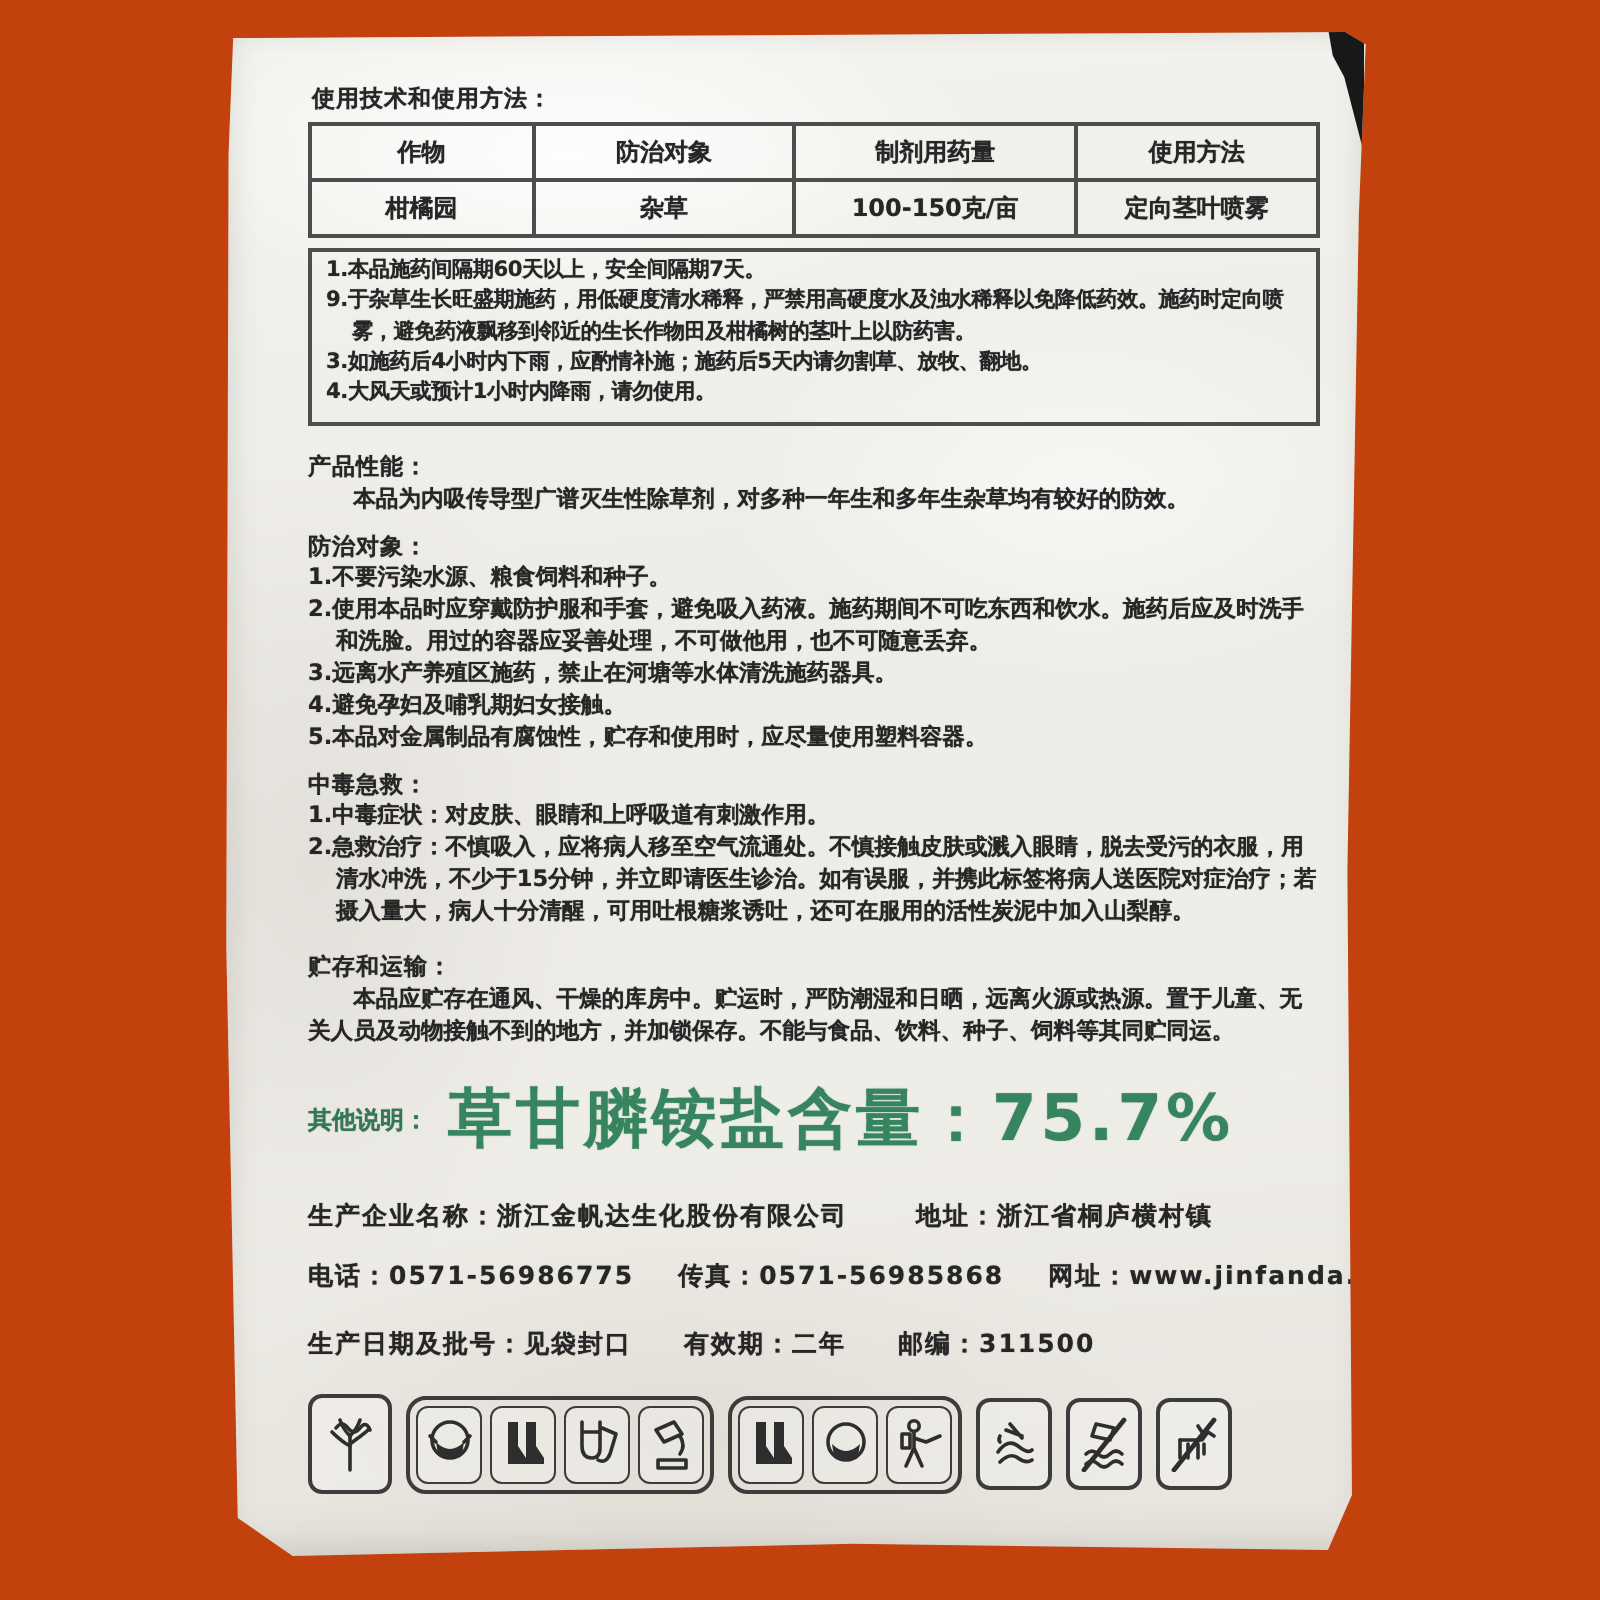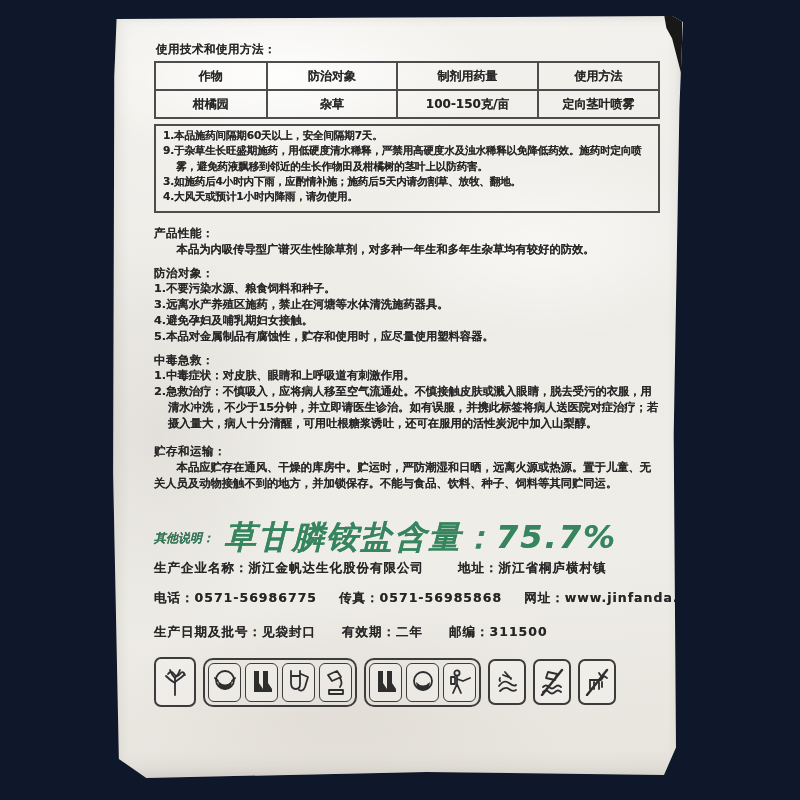--- a/index.html
+++ b/index.html
@@ -1,17 +1,17 @@
 <!DOCTYPE html>
 <html><head>
 <meta charset="utf-8">
 <style>
   html,body{margin:0;padding:0;width:800px;height:800px;background:#ffffff;overflow:hidden;
     font-family:"DejaVu Sans",sans-serif;}
-  .photo{position:relative;width:800px;height:800px;background:#0f172a;}
+  .photo{position:relative;width:800px;height:800px;background:#c2410c;}
   
   .bag{position:absolute;left:112px;top:16px;width:572px;height:762px;
     background:
       radial-gradient(ellipse 300px 120px at 30% 8%, rgba(255,255,255,.9), rgba(255,255,255,0) 70%),
       radial-gradient(ellipse 260px 140px at 75% 30%, rgba(255,255,255,.55), rgba(255,255,255,0) 70%),
       radial-gradient(ellipse 340px 160px at 40% 92%, rgba(210,205,195,.35), rgba(255,255,255,0) 70%),
       radial-gradient(ellipse 200px 300px at 8% 55%, rgba(200,196,188,.3), rgba(255,255,255,0) 70%),
       linear-gradient(175deg,#f3f2ee 0%,#eeece7 40%,#efede8 70%,#e7e4dd 100%);
     clip-path:polygon(0.8% 0.4%,98% 0%,99.8% 0.8%,99.2% 12%,98.2% 55%,98.6% 96%,96.5% 99.6%,55% 99.2%,6% 100%,1.2% 97.5%,0.2% 60%,0.4% 8%);
     box-shadow:inset 0 -10px 18px rgba(90,85,75,.10), inset 6px 0 14px rgba(120,115,105,.08), inset -6px 0 12px rgba(120,115,105,.08);}
@@ -26,27 +26,27 @@
     font-weight:700;padding:3px 2px;height:20px;}
   .notes-box{border:2px solid #4d4d4d;margin-top:5px;padding:2px 7px 6px 7px;}
   .notes-box p{margin:0;font-size:10.6px;line-height:1.45;letter-spacing:-.2px;
     padding-left:13px;text-indent:-13px;}
   .sec{margin-top:0;}
   .sec-h{font-size:11.5px;font-weight:700;letter-spacing:.5px;}
   .para{margin:1px 0 0 0;font-size:11.3px;line-height:1.42;text-indent:2em;}
   .num{margin:0;font-size:11.3px;line-height:1.42;padding-left:14px;text-indent:-14px;}
   .mt14{margin-top:13px;} .mt8{margin-top:8px;} .mt12{margin-top:12px;}
   
-  .green-line{margin-top:24px;display:flex;align-items:center;font-style:italic;}
+  .green-line{margin-top:14px;display:flex;align-items:center;}
   .other-h{color:#2f7a55;font-size:12px;font-weight:700;flex:0 0 auto;}
   .big-green{color:#37855e;font-size:32px;font-weight:700;letter-spacing:2px;margin-left:10px;
     text-shadow:0 0 .6px rgba(47,122,85,.7);white-space:nowrap;}
   
   .inforow{display:flex;font-size:12.5px;font-weight:700;letter-spacing:1px;white-space:nowrap;}
-  .inforow.r1{gap:34px;}
+  .inforow.r1{margin-top:18px;gap:34px;}
   .inforow.r2{margin-top:13px;gap:22px;text-align:center;}
   .inforow.r3{margin-top:17px;gap:26px;}
   
   .icons-row{margin-top:16px;display:flex;align-items:center;gap:7px;}
   .pico{border:2px solid #3c3c3c;border-radius:7px;width:34px;height:42px;flex:0 0 auto;
     display:flex;align-items:center;justify-content:center;background:rgba(255,255,255,.25);}
   .pgroup{border:2px solid #3c3c3c;border-radius:10px;padding:3px;display:flex;gap:4px;flex:0 0 auto;}
   .pgroup .pico{border-width:1.5px;width:31px;height:37px;border-radius:6px;}
   .pico svg{display:block;}
   .pico path,.pico circle,.pico line{stroke:#2e2e2e;stroke-width:1.8;fill:none;stroke-linecap:round;stroke-linejoin:round;}
@@ -88,20 +88,21 @@
       </div>
 
       <div class="sec mt14">
         <div class="sec-h">产品性能：</div>
         <p class="para">本品为内吸传导型广谱灭生性除草剂，对多种一年生和多年生杂草均有较好的防效。</p>
       </div>
 
       <div class="sec mt8">
         <div class="sec-h">防治对象：</div>
         <p class="num">1.不要污染水源、粮食饲料和种子。</p>
+        <p class="num">2.使用本品时应穿戴防护服和手套，避免吸入药液。施药期间不可吃东西和饮水。施药后应及时洗手和洗脸。用过的容器应妥善处理，不可做他用，也不可随意丢弃。</p>
         <p class="num">3.远离水产养殖区施药，禁止在河塘等水体清洗施药器具。</p>
         <p class="num">4.避免孕妇及哺乳期妇女接触。</p>
         <p class="num">5.本品对金属制品有腐蚀性，贮存和使用时，应尽量使用塑料容器。</p>
       </div>
 
       <div class="sec mt8">
         <div class="sec-h">中毒急救：</div>
         <p class="num">1.中毒症状：对皮肤、眼睛和上呼吸道有刺激作用。</p>
         <p class="num">2.急救治疗：不慎吸入，应将病人移至空气流通处。不慎接触皮肤或溅入眼睛，脱去受污的衣服，用清水冲洗，不少于15分钟，并立即请医生诊治。如有误服，并携此标签将病人送医院对症治疗；若摄入量大，病人十分清醒，可用吐根糖浆诱吐，还可在服用的活性炭泥中加入山梨醇。</p>
       </div>

